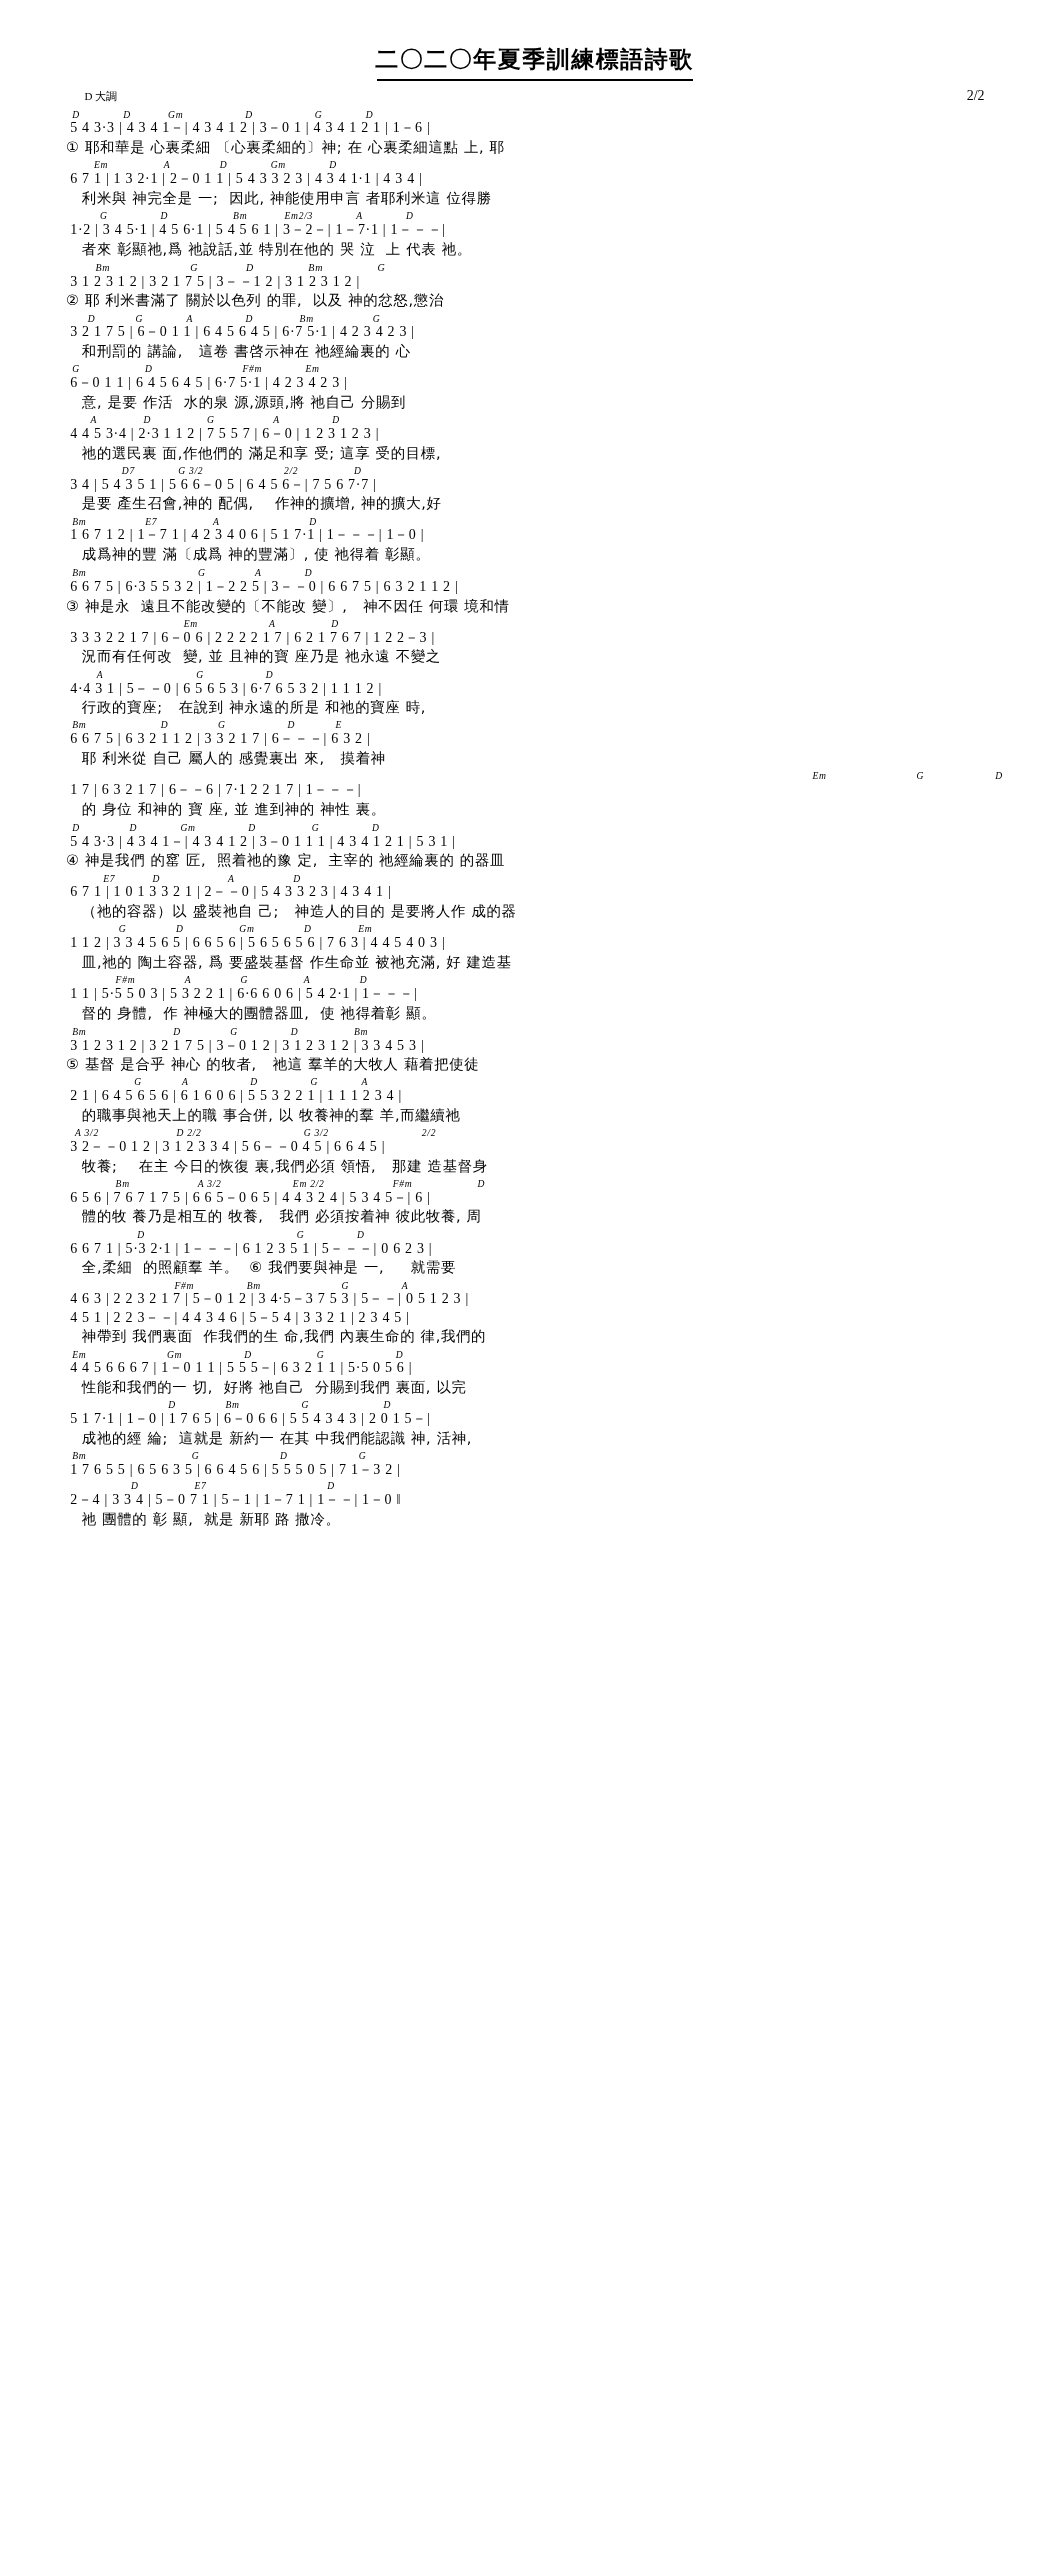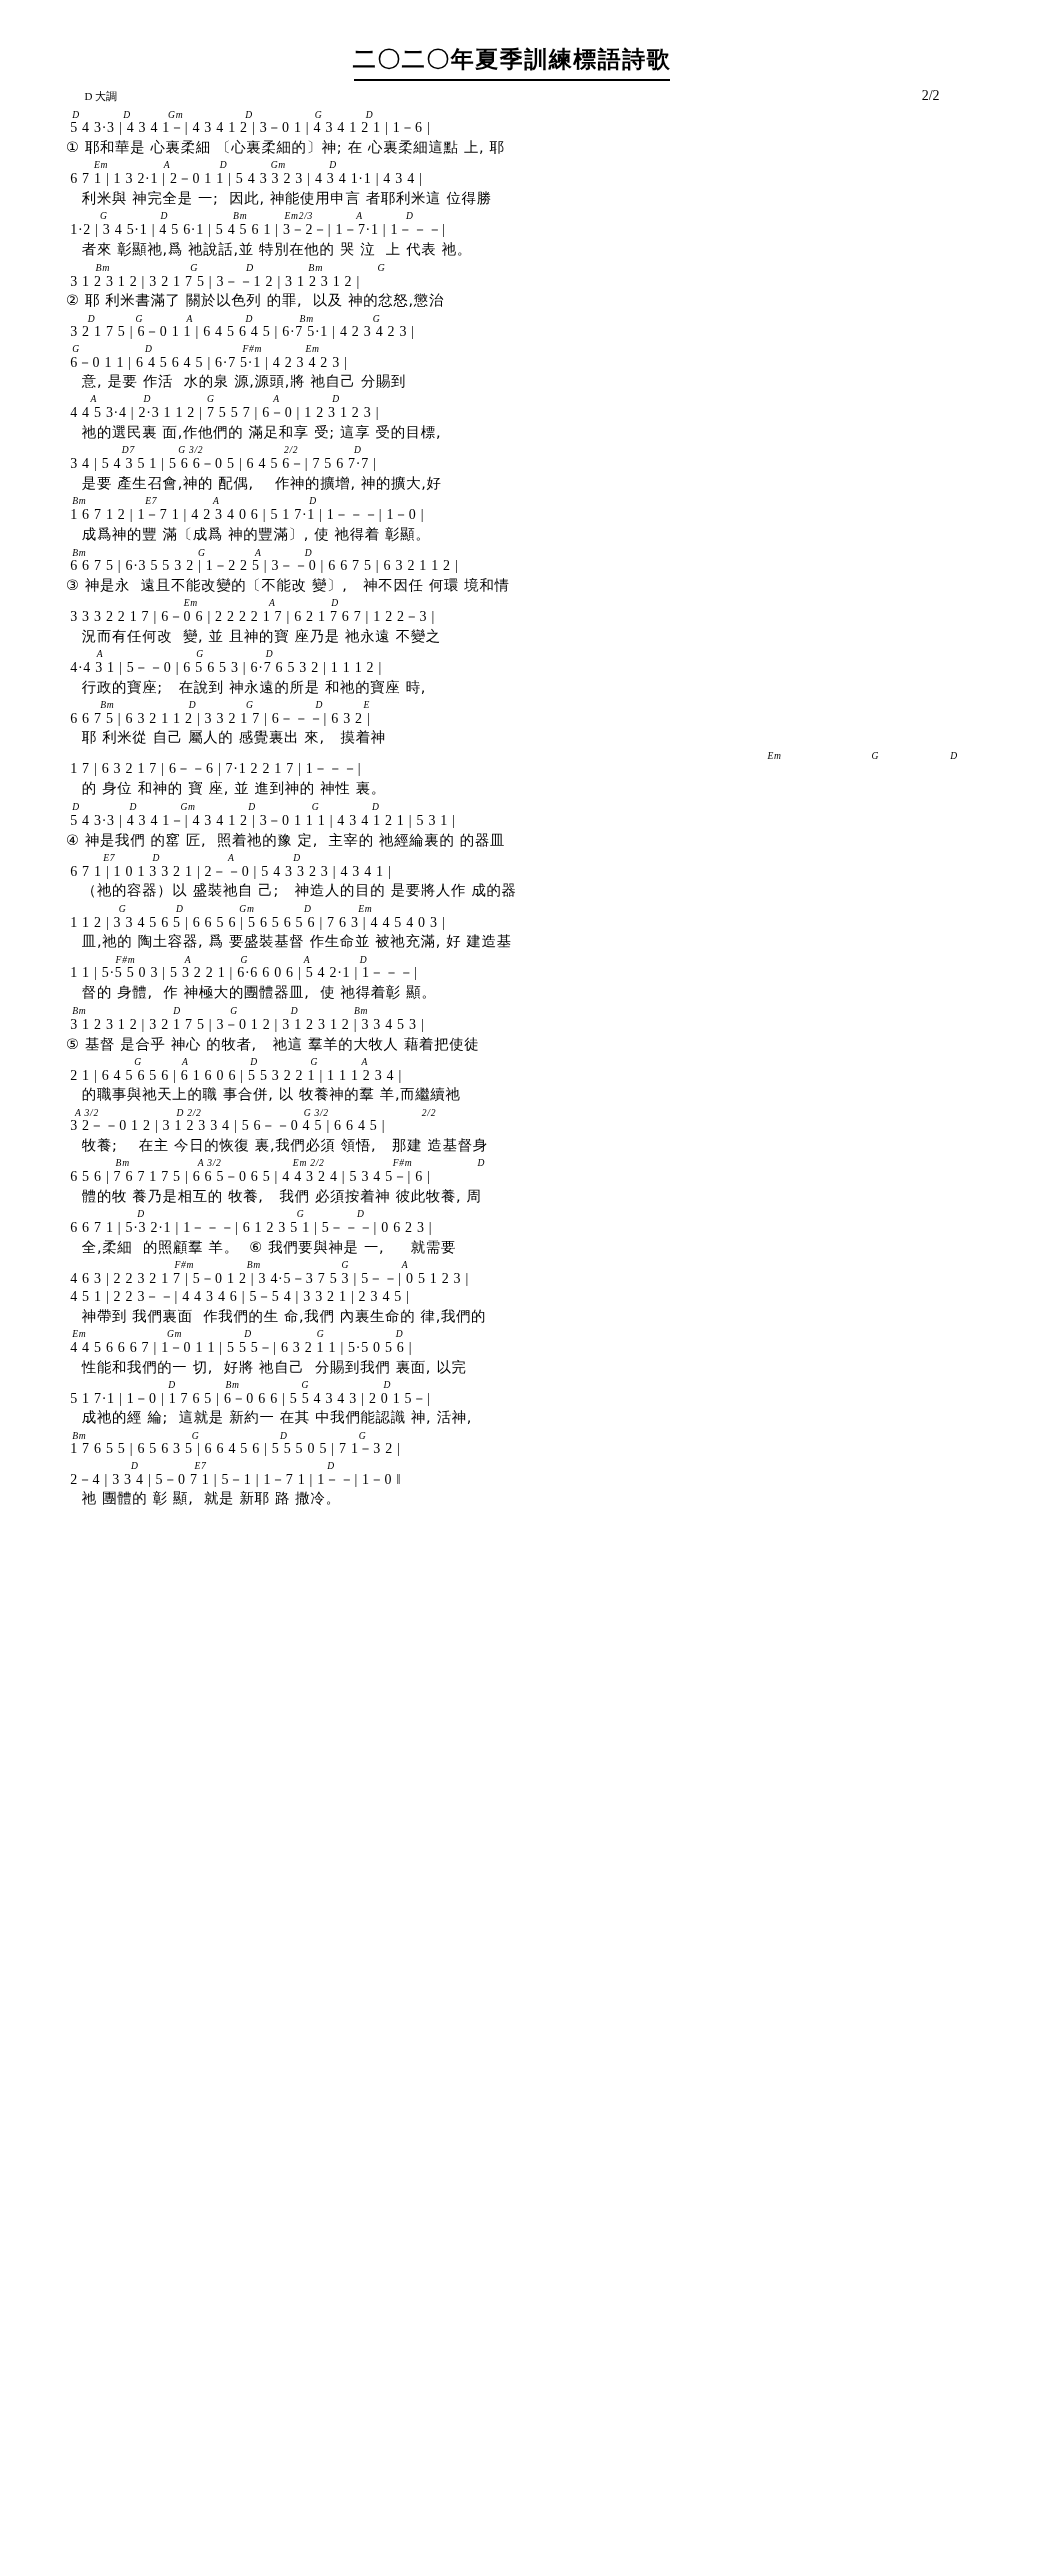--- a/index.html
+++ b/index.html
@@ -6,21 +6,21 @@
   body{
     width:1043px;
     font-family:"Liberation Serif", serif;
     color:#000000;
   }
   .page{
     width:1043px;
     min-height:2576px;
     position:relative;
     box-sizing:border-box;
-    padding:44px 85px 29px 66px;
+    padding:44px 40px 29px 66px;
   }
   .title{
     text-align:center;
     font-size:23px;
     font-weight:bold;
     letter-spacing:1.5px;
     margin:0 0 4.4px 0;
   }
   .title-rule{
     width:316px;
@@ -102,20 +102,21 @@
       </div>
       <div class="stanza">
         <div class="line">
           <div class="notes" style="font-size: 10px; height: 11.8px; font-style: italic; margin-left: 23px;">  Bm                         G               D                 Bm                 G</div>
           <div class="notes"> 3 1 2 3 1 2 | 3 2 1 7 5 | 3－－1 2 | 3 1 2 3 1 2 |</div>
           <div class="lyrics">② 耶 利米書滿了 關於以色列 的罪,  以及 神的忿怒,懲治</div>
         </div>
         <div class="line">
           <div class="notes" style="font-size: 9.6px; height: 11.8px; font-style: italic;">       D             G              A                 D               Bm                   G</div>
           <div class="notes"> 3 2 1 7 5 | 6－0 1 1 | 6 4 5 6 4 5 | 6·7 5·1 | 4 2 3 4 2 3 |</div>
+          <div class="lyrics">   和刑罰的 講論,   這卷 書啓示神在 祂經綸裏的 心</div>
         </div>
         <div class="line">
           <div class="notes" style="font-size: 9.6px; height: 11.8px; font-style: italic;">  G                     D                             F#m              Em</div>
           <div class="notes"> 6－0 1 1 | 6 4 5 6 4 5 | 6·7 5·1 | 4 2 3 4 2 3 |</div>
           <div class="lyrics">   意, 是要 作活  水的泉 源,源頭,將 祂自己 分賜到</div>
         </div>
         <div class="line">
           <div class="notes" style="font-size: 9.6px; height: 11.8px; font-style: italic;">        A               D                  G                   A                 D</div>
           <div class="notes"> 4 4 5 3·4 | 2·3 1 1 2 | 7 5 5 7 | 6－0 | 1 2 3 1 2 3 |</div>
           <div class="lyrics">   祂的選民裏 面,作他們的 滿足和享 受; 這享 受的目標,</div>
@@ -141,21 +142,21 @@
           <div class="notes" style="font-size: 9.6px; height: 11.8px; font-style: italic;">                                      Em                       A                  D</div>
           <div class="notes"> 3 3 3 2 2 1 7 | 6－0 6 | 2 2 2 2 1 7 | 6 2 1 7 6 7 | 1 2 2－3 |</div>
           <div class="lyrics">   況而有任何改  變, 並 且神的寶 座乃是 祂永遠 不變之</div>
         </div>
         <div class="line">
           <div class="notes" style="font-size: 9.6px; height: 11.8px; font-style: italic;">          A                              G                    D</div>
           <div class="notes"> 4·4 3 1 | 5－－0 | 6 5 6 5 3 | 6·7 6 5 3 2 | 1 1 1 2 |</div>
           <div class="lyrics">   行政的寶座;   在說到 神永遠的所是 和祂的寶座 時,</div>
         </div>
         <div class="line">
-          <div class="notes" style="font-size: 9.6px; height: 11.8px; font-style: italic; margin-left: 28px;">  Bm                        D                G                    D             E</div>
+          <div class="notes" style="font-size: 9.6px; height: 11.8px; font-style: italic;">  Bm                        D                G                    D             E</div>
           <div class="notes"> 6 6 7 5 | 6 3 2 1 1 2 | 3 3 2 1 7 | 6－－－| 6 3 2 |</div>
           <div class="lyrics">   耶 利米從 自己 屬人的 感覺裏出 來,   摸着神</div>
         </div>
         <div class="line">
           <div class="notes" style="font-size: 9.6px; height: 11.8px; font-style: italic; text-align: right;">                            Em                             G                       D</div>
           <div class="notes"> 1 7 | 6 3 2 1 7 | 6－－6 | 7·1 2 2 1 7 | 1－－－|</div>
           <div class="lyrics">   的 身位 和神的 寶 座, 並 進到神的 神性 裏。</div>
         </div>
       </div>
       <div class="stanza">

